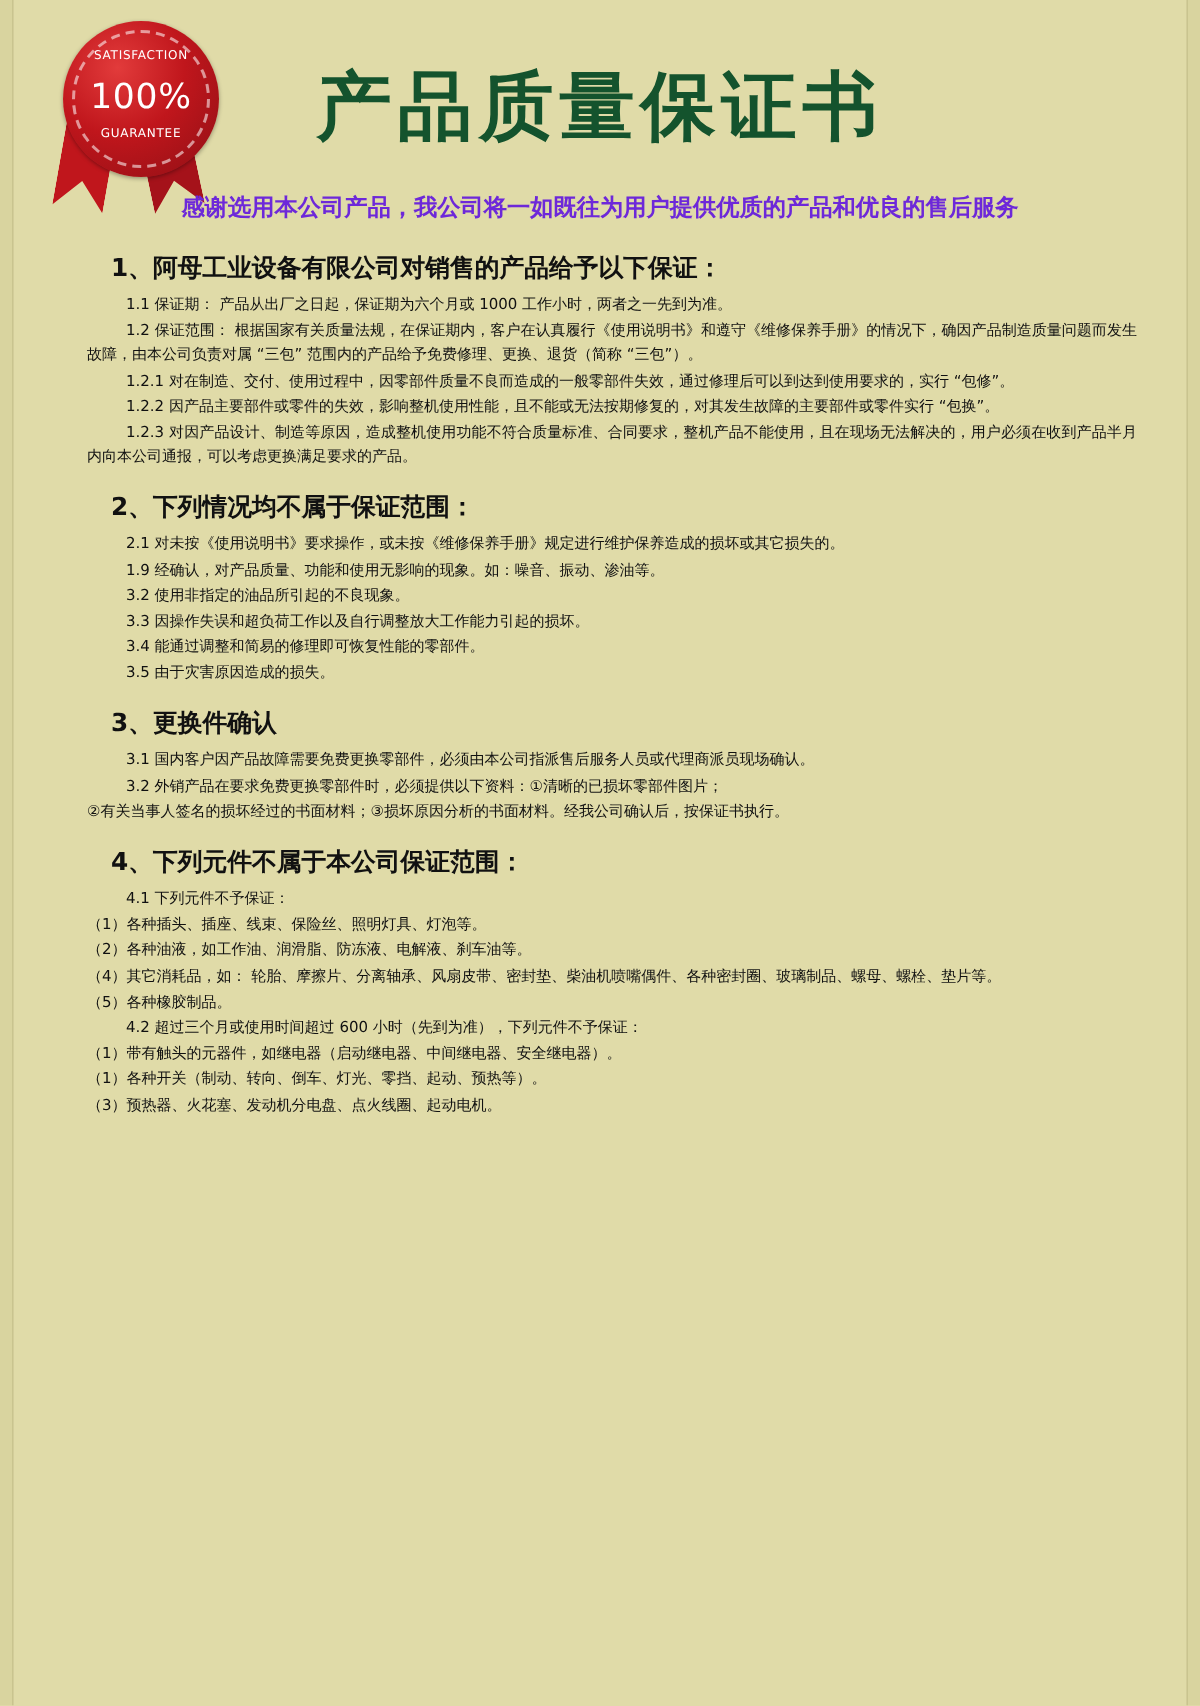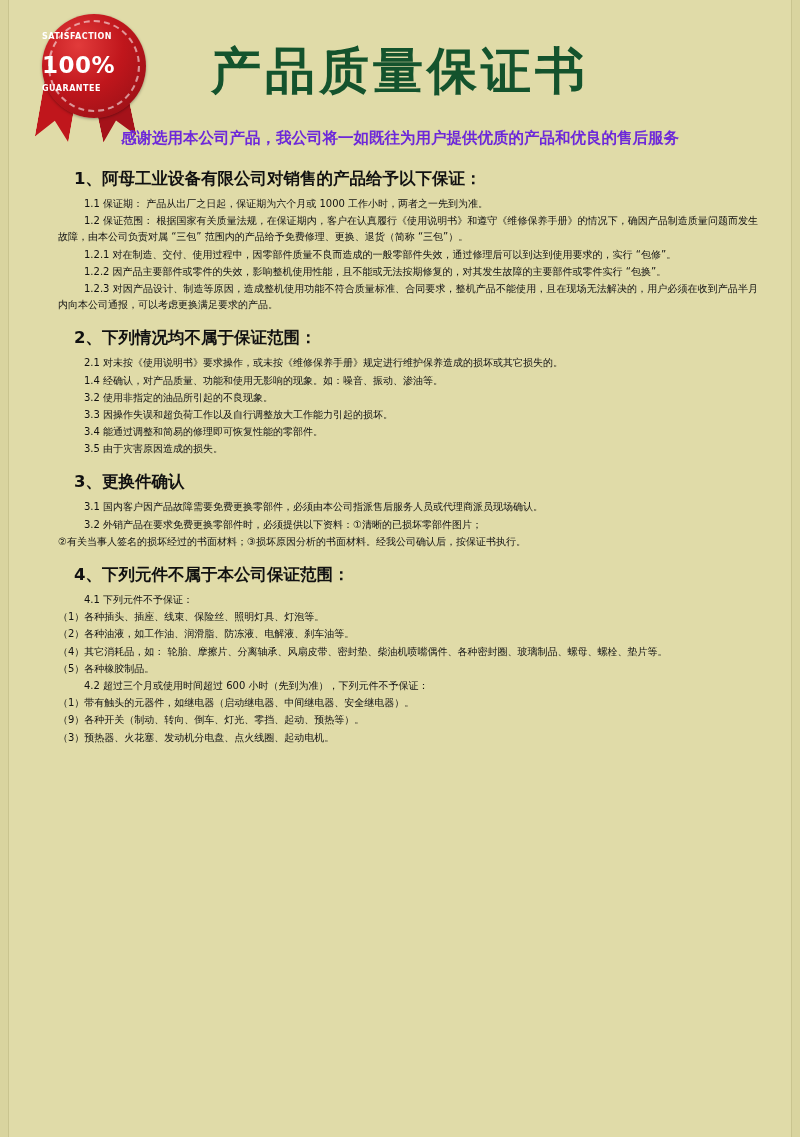--- a/index.html
+++ b/index.html
@@ -71,24 +71,24 @@
   .seal::before {
     content: "";
     position: absolute;
     left: 6px; top: 6px; right: 6px; bottom: 6px;
     border-radius: 50%;
     border: 2px dashed rgba(255,255,255,.55);
   }
   .seal-top, .seal-bottom, .seal-mid {
     position: absolute;
     width: 100%;
-    text-align: left;
+    text-align: center;
     color: #fff;
     font-family: "DejaVu Sans", "Liberation Sans", sans-serif;
-    font-weight: bold;
+    font-weight: normal;
     letter-spacing: .5px;
   }
   .seal-top    { top: 18px; font-size: 8px; }
   .seal-mid    { top: 38px; font-size: 23px; }
   .seal-bottom { top: 70px; font-size: 8px; }
 
   
   .title {
     position: absolute;
     left: 0;
@@ -166,21 +166,21 @@
         <p class="para">1.1 保证期： 产品从出厂之日起，保证期为六个月或 1000 工作小时，两者之一先到为准。</p>
         <p class="para">1.2 保证范围： 根据国家有关质量法规，在保证期内，客户在认真履行《使用说明书》和遵守《维修保养手册》的情况下，确因产品制造质量问题而发生故障，由本公司负责对属 “三包” 范围内的产品给予免费修理、更换、退货（简称 “三包”）。</p>
         <p class="para">1.2.1 对在制造、交付、使用过程中，因零部件质量不良而造成的一般零部件失效，通过修理后可以到达到使用要求的，实行 “包修”。</p>
         <p class="para">1.2.2 因产品主要部件或零件的失效，影响整机使用性能，且不能或无法按期修复的，对其发生故障的主要部件或零件实行 “包换”。</p>
         <p class="para">1.2.3 对因产品设计、制造等原因，造成整机使用功能不符合质量标准、合同要求，整机产品不能使用，且在现场无法解决的，用户必须在收到产品半月内向本公司通报，可以考虑更换满足要求的产品。</p>
       </div>
 
       <div class="sec-block gap-top">
         <h2 class="section">2、下列情况均不属于保证范围：</h2>
         <p class="para">2.1 对未按《使用说明书》要求操作，或未按《维修保养手册》规定进行维护保养造成的损坏或其它损失的。</p>
-        <p class="para">1.4 经确认，对产品质量、功能和使用无影响的现象。如：噪音、振动、渗油等。</p>
+        <p class="para">1.9 经确认，对产品质量、功能和使用无影响的现象。如：噪音、振动、渗油等。</p>
         <p class="para">3.2 使用非指定的油品所引起的不良现象。</p>
         <p class="para">3.3 因操作失误和超负荷工作以及自行调整放大工作能力引起的损坏。</p>
         <p class="para">3.4 能通过调整和简易的修理即可恢复性能的零部件。</p>
         <p class="para">3.5  由于灾害原因造成的损失。</p>
       </div>
 
       <div class="sec-block gap-top">
         <h2 class="section">3、更换件确认</h2>
         <p class="para">3.1 国内客户因产品故障需要免费更换零部件，必须由本公司指派售后服务人员或代理商派员现场确认。</p>
         <p class="para">3.2 外销产品在要求免费更换零部件时，必须提供以下资料：①清晰的已损坏零部件图片；</p>
@@ -189,19 +189,19 @@
 
       <div class="sec-block gap-top">
         <h2 class="section">4、下列元件不属于本公司保证范围：</h2>
         <p class="para">4.1 下列元件不予保证：</p>
         <p class="para noindent">（1）各种插头、插座、线束、保险丝、照明灯具、灯泡等。</p>
         <p class="para noindent">（2）各种油液，如工作油、润滑脂、防冻液、电解液、刹车油等。</p>
         <p class="para noindent">（4）其它消耗品，如： 轮胎、摩擦片、分离轴承、风扇皮带、密封垫、柴油机喷嘴偶件、各种密封圈、玻璃制品、螺母、螺栓、垫片等。</p>
         <p class="para noindent">（5）各种橡胶制品。</p>
         <p class="para">4.2 超过三个月或使用时间超过 600 小时（先到为准），下列元件不予保证：</p>
         <p class="para noindent">（1）带有触头的元器件，如继电器（启动继电器、中间继电器、安全继电器）。</p>
-        <p class="para noindent">（9）各种开关（制动、转向、倒车、灯光、零挡、起动、预热等）。</p>
+        <p class="para noindent">（1）各种开关（制动、转向、倒车、灯光、零挡、起动、预热等）。</p>
         <p class="para noindent">（3）预热器、火花塞、发动机分电盘、点火线圈、起动电机。</p>
       </div>
 
     </div>
   </div>
 </div>
 
 </body></html>

